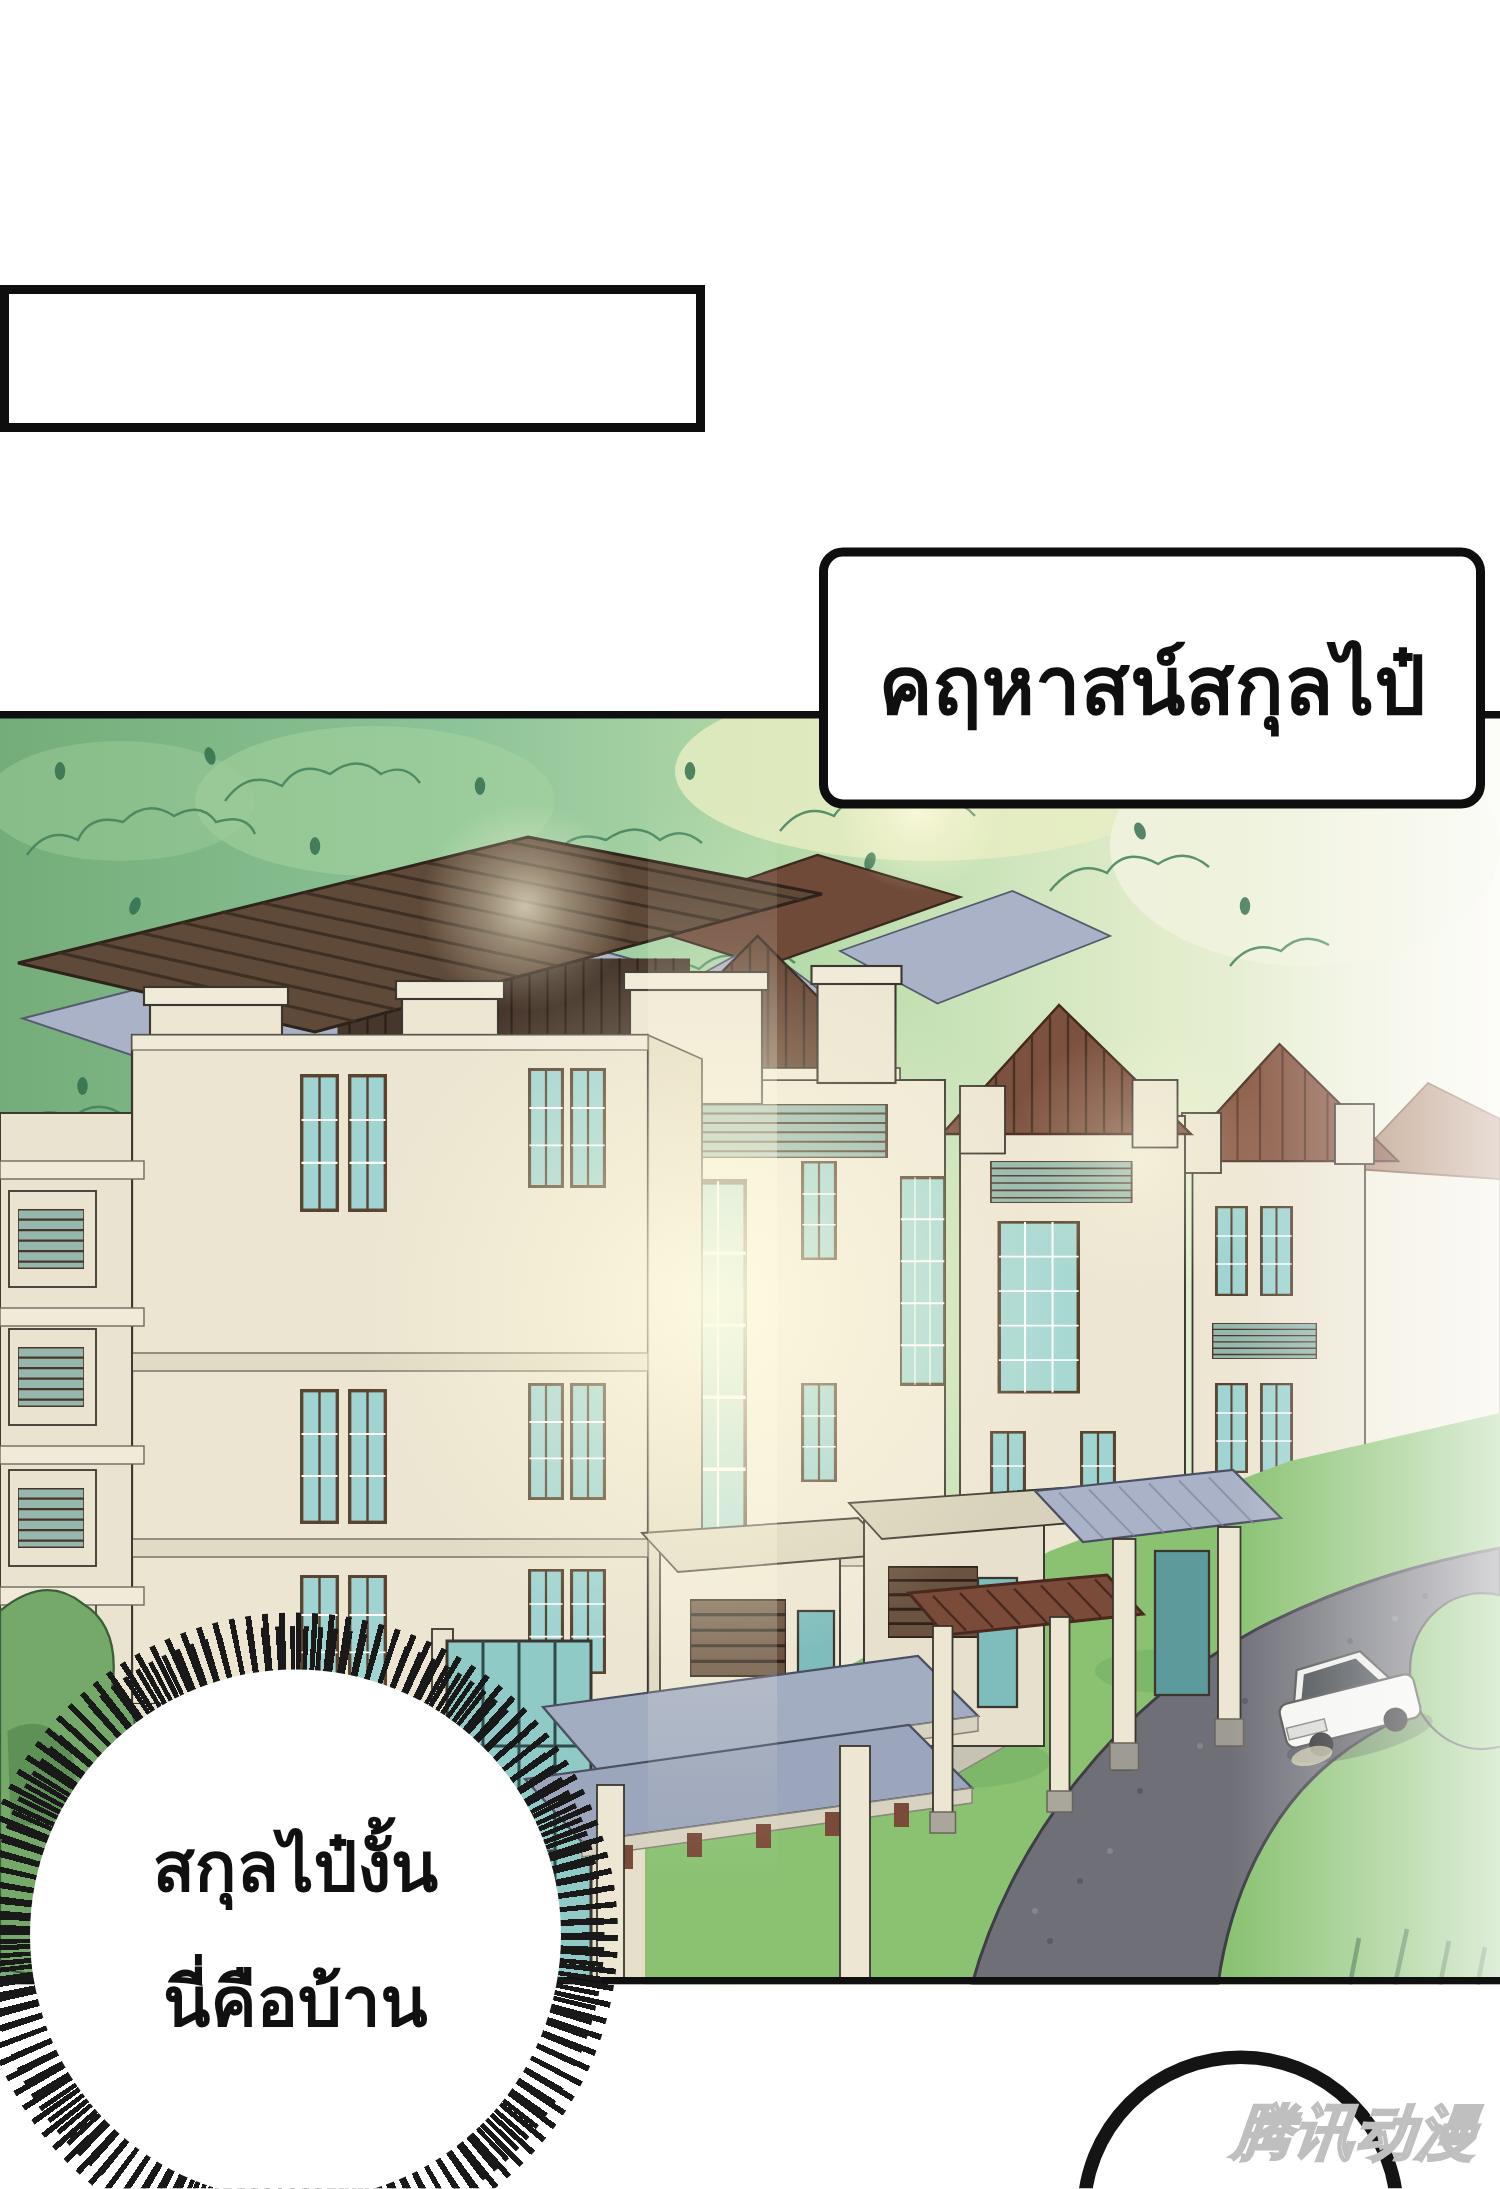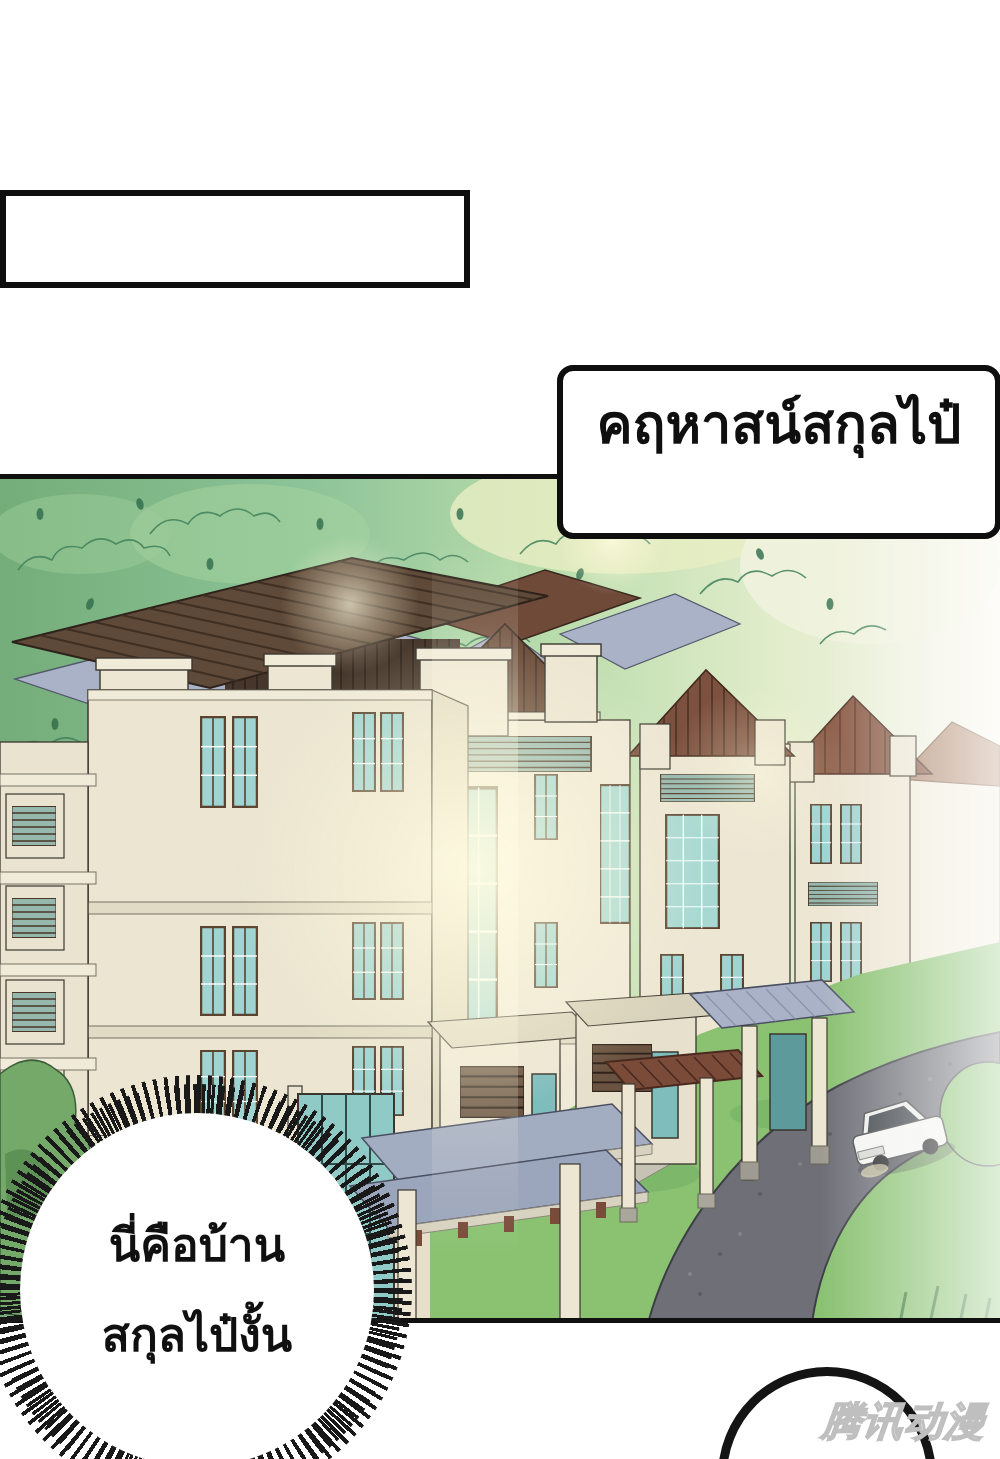--- a/index.html
+++ b/index.html
@@ -7,21 +7,21 @@
         font-family:"Liberation Sans",sans-serif;}
   
   .caption-empty{position:absolute;left:0;top:190px;width:470px;height:98px;background:#fff;
         border:6px solid #0e0e0e;box-sizing:border-box;z-index:2;}
   
   .panel{position:absolute;left:0;top:474px;width:1000px;height:849px;z-index:1;}
   .panel svg{display:block;width:1000px;height:849px;}
   
   .caption-mansion{position:absolute;left:546px;top:365px;width:444px;height:174px;background:#fff;
         border:6px solid #0e0e0e;border-radius:16px;box-sizing:border-box;display:flex;
-        align-items:flex-start;justify-content:center;z-index:4;margin-left:11px;}
+        align-items:center;justify-content:center;z-index:4;}
   .caption-mansion .txt{font-size:54px;font-weight:600;color:#0f0f0f;white-space:nowrap;padding-top:10px;}
   
   .burst{position:absolute;left:-18px;top:1075px;width:430px;height:430px;z-index:5;}
   .spike{position:absolute;border-radius:50%;}
   .spike.a{inset:0;background:repeating-conic-gradient(from 0deg,#191919 0deg 1.05deg,rgba(0,0,0,0) 1.05deg 3deg);}
   .spike.b{inset:9px;background:repeating-conic-gradient(from 1.5deg,#191919 0deg 0.95deg,rgba(0,0,0,0) 0.95deg 2.75deg);}
   .core{position:absolute;left:50%;top:50%;width:354px;height:354px;transform:translate(-50%,-50%);
         border-radius:50%;background:#ffffff;}
   .burst-text{position:absolute;left:50%;top:50%;transform:translate(-50%,-50%);width:360px;
         display:flex;flex-direction:column;gap:42px;text-align:center;
@@ -444,20 +444,20 @@
     <span class="txt">คฤหาสน์สกุลไป๋</span>
   </div>
 
   <div class="partial-bubble"></div>
 
   <div class="burst">
     <div class="spike a"></div>
     <div class="spike b"></div>
     <div class="core"></div>
     <div class="burst-text">
+      <div>สกุลไป๋งั้น</div>
       <div>นี่คือบ้าน</div>
-      <div>สกุลไป๋งั้น</div>
     </div>
   </div>
 
   <div class="watermark">腾讯动漫</div>
 
 </div>
 
 </body></html>

